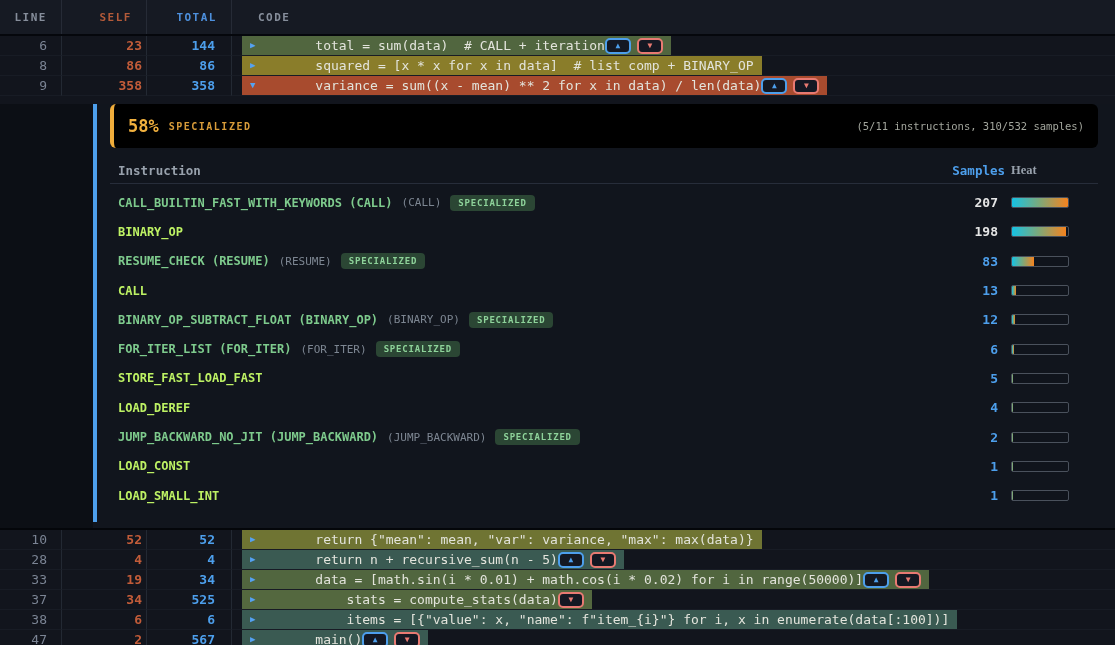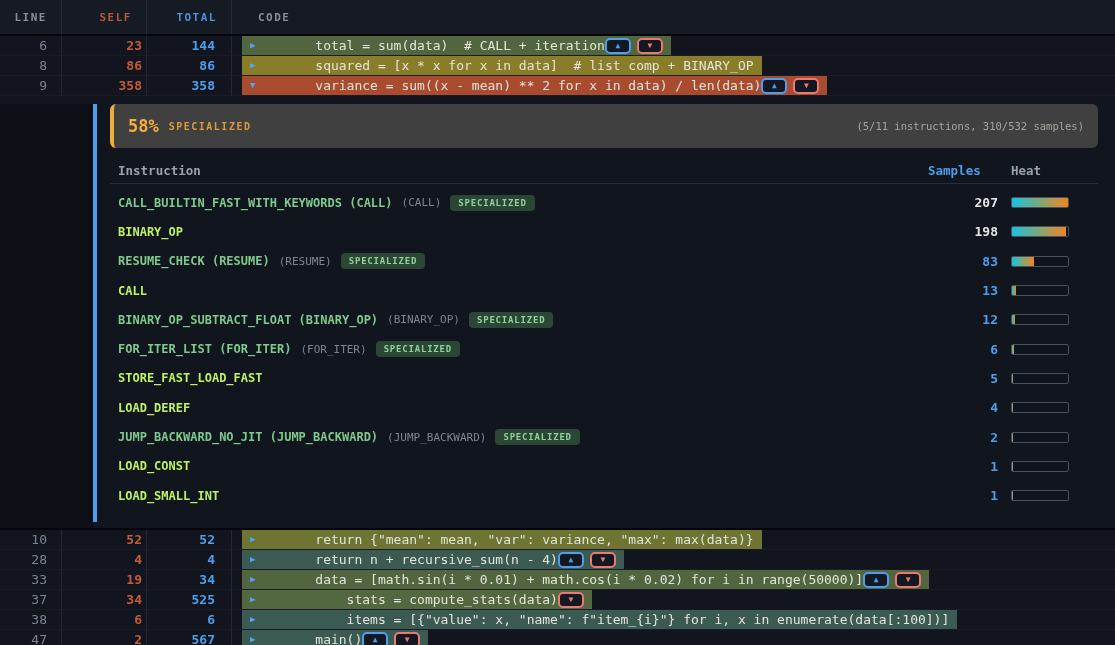--- a/index.html
+++ b/index.html
@@ -32,32 +32,32 @@
   .btns { margin-left:auto; margin-right:8px; display:flex; gap:6px; flex:none; }
   .btn { width:26px; height:16px; border-radius:5px; background:#141823; font-size:8px;
          display:flex; align-items:center; justify-content:center; cursor:pointer; line-height:1; }
   .btn.up { border:2px solid #4d9fec; color:#4d9fec; }
   .btn.down { border:2px solid #e87a72; color:#e87a72; }
 
   
   .panel { position:relative; height:426px; background:#11151d; border-bottom:2px solid #04060a; }
   .panel-gutter { position:absolute; left:0; top:0; width:93px; height:100%; background:#0c0f15; }
   .panel-line { position:absolute; left:93px; top:0; width:4px; height:calc(100% - 6px); background:#4d9fec; }
-  .banner { position:relative; margin:8px 17px 0 110px; height:44px; background:#404040;
+  .banner { position:relative; margin:8px 17px 0 110px; height:44px; background:#000000;
             border-left:4px solid #f0ad3b; border-radius:6px; display:flex; align-items:center; padding:0 14px; }
   .banner .pct { font-size:17px; font-weight:bold; color:#f2b13e; }
   .banner .pct-label { font-size:10px; font-weight:bold; letter-spacing:1.5px; color:#d89c3a; margin-left:10px; }
   .banner .summary { margin-left:auto; font-size:10.5px; color:#a3a69d; }
 
   .instr-table { margin:10px 17px 0 110px; }
   .instr-head { display:flex; align-items:center; height:26px; border-bottom:1px solid #272d3a;
                 font-size:12.5px; font-weight:bold; color:#98a1ac; }
   .instr-head .ih-name { flex:1; padding-left:8px; }
-  .instr-head .ih-samples { width:60px; text-align:left; color:#4d9fec; }
-  .instr-head .ih-heat { width:58px; margin-left:23px; margin-right:29px; color:#98a1ac; }
+  .instr-head .ih-samples { width:60px; text-align:right; color:#4d9fec; }
+  .instr-head .ih-heat { width:58px; margin-left:6px; margin-right:29px; color:#98a1ac;font-family:Liberation Serif, serif; }
 
   .instr-rows { padding-top:4px; }
   .instr-row { display:flex; align-items:center; height:29.3px; }
   .ir-name { flex:1; padding-left:8px; display:flex; align-items:center; gap:9px; min-width:0; }
   .ir-op { font-size:12px; font-weight:bold; color:#bef264; white-space:nowrap; }
   .ir-op.spec { color:#7ecb8d; }
   .ir-base { font-size:11px; color:#7d8692; white-space:nowrap; }
   .ir-badge { font-size:9px; font-weight:bold; letter-spacing:0.8px; color:#8ed39a; background:#2b4634;
               border-radius:4px; padding:3px 8px; white-space:nowrap; }
   .ir-samples { width:60px; text-align:right; font-size:13px; font-weight:bold; color:#4d9fec; }
@@ -291,21 +291,21 @@
     </div>
   </div>
 
   <div class="code-row">
     <div class="cell c-line">28</div>
     <div class="cell c-self">4</div>
     <div class="cell c-total">4</div>
     <div class="cell codecell" style="padding-right:0;justify-content:flex-start;border-right:none;">
       <div class="codebar" style="background: rgb(58, 90, 82);">
         <span class="expand-arrow">▶</span>
-        <pre>    return n + recursive_sum(n - 4)</pre>
+        <pre>    return n + recursive_sum(n - 5)</pre>
         <span class="btns">
           <span class="btn up">▲</span>
           <span class="btn down">▼</span>
         </span>
       </div>
     </div>
   </div>
 
   <div class="code-row">
     <div class="cell c-line">33</div>

